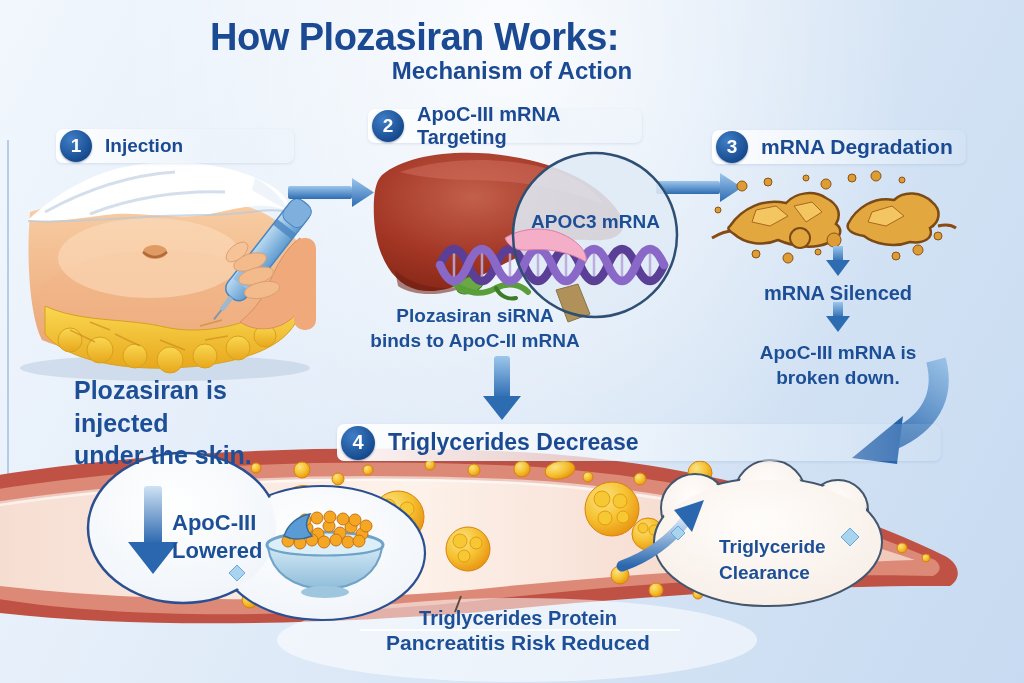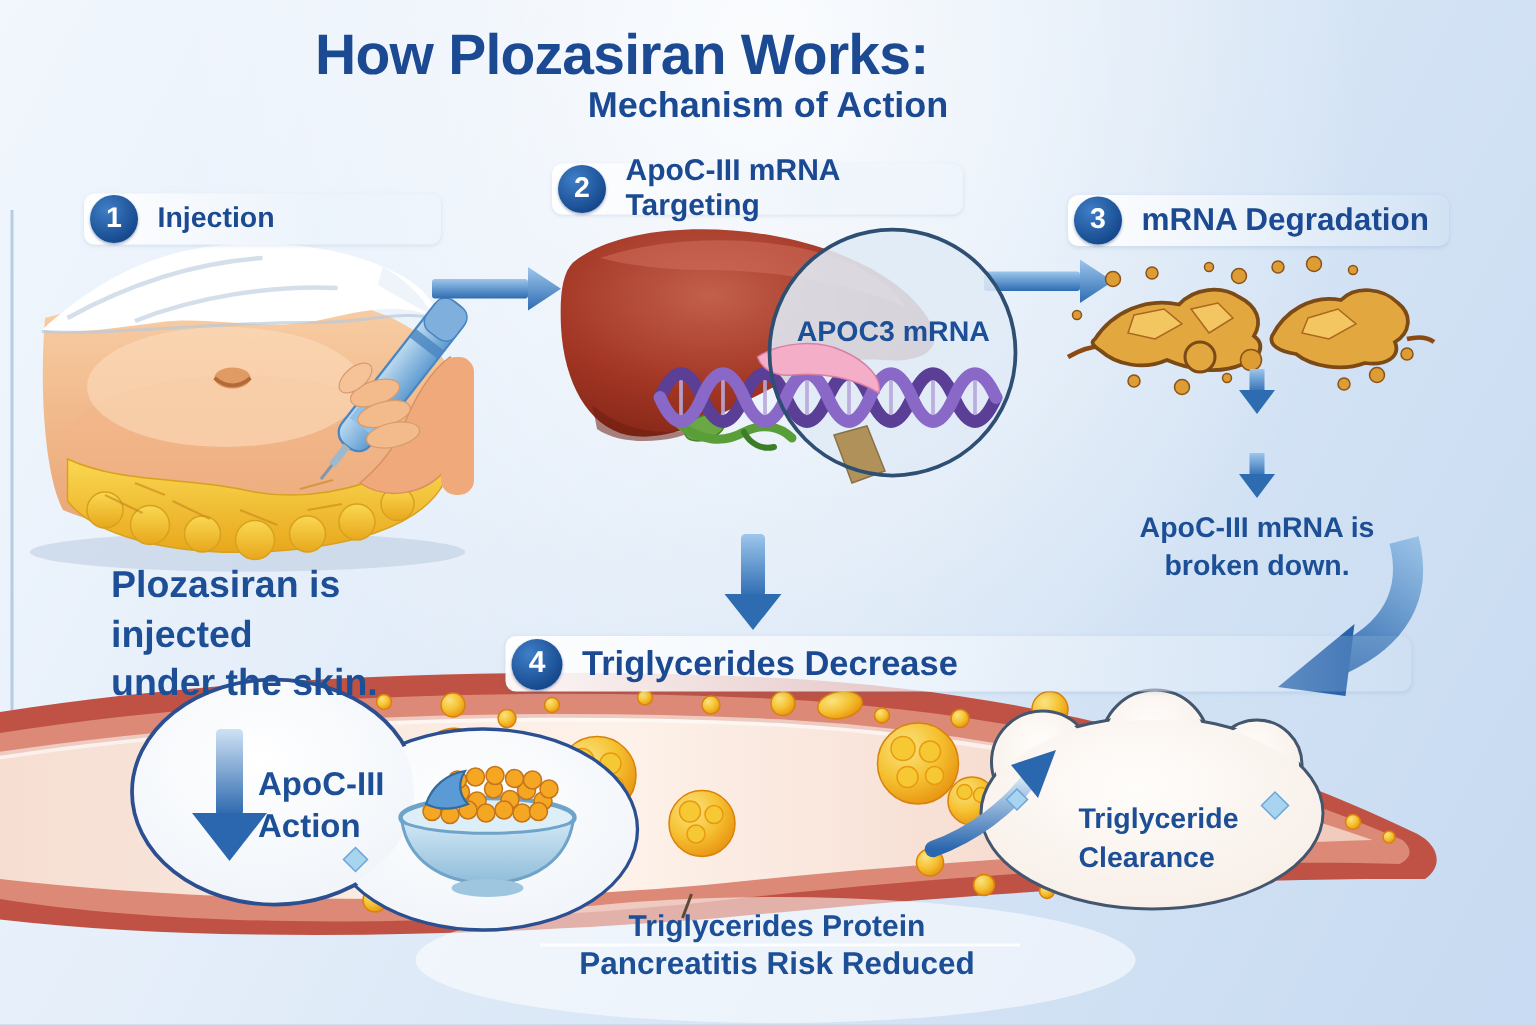--- a/index.html
+++ b/index.html
@@ -360,24 +360,27 @@
     <span class="lbl" style="font-size:21px;">mRNA Degradation</span>
   </div>
   <div class="pill" style="left:337px;top:424px;width:604px;height:37px;">
     <span class="badge" style="width:34px;height:34px;font-size:20px;">4</span>
     <span class="lbl" style="font-size:23px;">Triglycerides Decrease</span>
   </div>
 
   <div class="txt cap preline" style="left:74px;top:374px;width:232px;font-size:25px;">Plozasiran is injected
 under the skin.</div>
   <div class="txt cap" style="left:523px;top:210px;width:145px;text-align:center;font-size:19px;">APOC3 mRNA</div>
+  <div class="txt cap preline" style="left:340px;top:304px;width:270px;text-align:center;font-size:19px;">Plozasiran siRNA
+binds to ApoC-II mRNA</div>
+  <div class="txt cap" style="left:738px;top:280px;width:200px;text-align:center;font-size:20px;">mRNA Silenced</div>
   <div class="txt cap preline" style="left:728px;top:341px;width:220px;text-align:center;font-size:19px;">ApoC-III mRNA is
 broken down.</div>
 
   <div class="txt cap preline" style="left:172px;top:509px;width:130px;font-size:22px;line-height:1.28;">ApoC-III
-Action</div>
+Lowered</div>
   <div class="txt cap preline" style="left:719px;top:513px;width:160px;font-size:19px;line-height:1.35;margin-top:21px;">Triglyceride
 Clearance</div>
 
   <div class="txt cap" style="left:268px;top:605px;width:500px;text-align:center;font-size:20px;">Triglycerides Protein</div>
   <div class="txt" style="left:268px;top:631px;width:500px;text-align:center;font-size:21px;font-weight:800;">Pancreatitis Risk Reduced</div>
 
 </div>
 
 </body></html>

